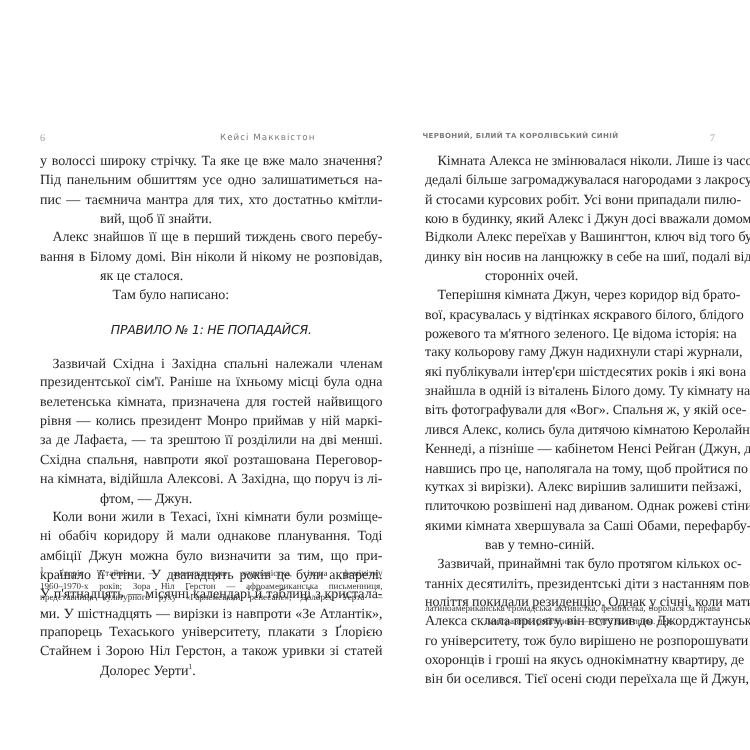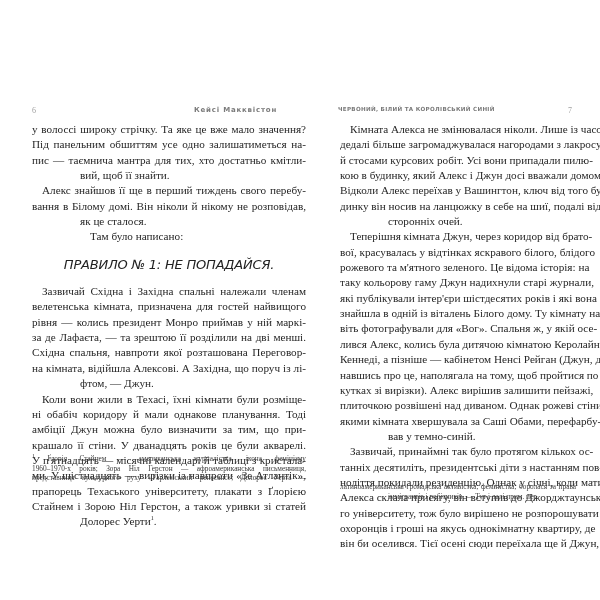--- a/index.html
+++ b/index.html
@@ -11,34 +11,34 @@
     .page { position: absolute; top: 0; height: 600px; }
     .page.left { left: 0; width: 300px; }
     .page.right { left: 300px; width: 300px; }
     .running-head {
       position: absolute; top: 106px; font-family: "DejaVu Sans", "Liberation Sans", sans-serif;
       font-size: 7px; color: #8a8a8a; white-space: nowrap;
     }
     .folio { font-family: "Liberation Serif", serif; font-size: 8px; color: #a0a0a0; }
     .left .folio { left: 32px; }
     .right .folio { left: 268px; }
-    .left .author { left: 194px; font-weight: bold; letter-spacing: 0.8px; font-size: 7px; color: #7a7a7a; text-align: center; }
+    .left .author { left: 176px; font-weight: normal; letter-spacing: 0.8px; font-size: 7px; color: #7a7a7a; text-align: center; }
     .right .title { left: 38px; font-weight: bold; letter-spacing: 0.3px; font-size: 5.6px; color: #7a7a7a; text-transform: uppercase; }
     .body {
       position: absolute; top: 122px; font-family: "Liberation Serif", "DejaVu Serif", serif;
       font-size: 11.2px; line-height: 15.35px; text-align: justify; color: #262626;
     }
     .left .body { left: 32px; width: 274px; }
     .right .body { left: 40px; width: 236px; }
     .line { display: block; white-space: nowrap; text-align-last: justify; }
     .line.last { text-align-last: left; margin-left: 48px; }
     .line.indent { padding-left: 10px; }
     .rule-line {
       display: block; text-align: center; font-family: "DejaVu Sans", "Liberation Sans", sans-serif;
-      font-style: italic; font-size: 13px; letter-spacing: -0.2px; margin: 12px 0 12px 0; color: #222;
+      font-style: italic; font-size: 10px; letter-spacing: -0.2px; margin: 12px 0 12px 0; color: #222;
     }
     .footnote {
       position: absolute; font-family: "Liberation Serif", "DejaVu Serif", serif; font-size: 7.3px;
       line-height: 9.6px; color: #3a3a3a; text-align: justify;
     }
     .left .footnote { left: 32px; width: 274px; top: 454px; }
     .right .footnote { left: 40px; width: 236px; top: 482px; }
     sup { font-size: 6px; vertical-align: super; line-height: 0; }
   </style>
 </head>
@@ -56,20 +56,21 @@
       <span class="line">пис — таємнича мантра для тих, хто достатньо кмітли-</span>
       <span class="line last">вий, щоб її знайти.</span>
       <span class="line indent">Алекс знайшов її ще в перший тиждень свого перебу-</span>
       <span class="line">вання в Білому домі. Він ніколи й нікому не розповідав,</span>
       <span class="line last">як це сталося.</span>
       <span class="line last indent">Там було написано:</span>
 
       <span class="rule-line">ПРАВИЛО № 1: НЕ ПОПАДАЙСЯ.</span>
 
       <span class="line indent">Зазвичай Східна і Західна спальні належали членам</span>
+      <span class="line">президентської сім'ї. Раніше на їхньому місці була одна</span>
       <span class="line">велетенська кімната, призначена для гостей найвищого</span>
       <span class="line">рівня — колись президент Монро приймав у ній маркі-</span>
       <span class="line">за де Лафаєта, — та зрештою її розділили на дві менші.</span>
       <span class="line">Східна спальня, навпроти якої розташована Переговор-</span>
       <span class="line">на кімната, відійшла Алексові. А Західна, що поруч із лі-</span>
       <span class="line last">фтом, — Джун.</span>
       <span class="line indent">Коли вони жили в Техасі, їхні кімнати були розміще-</span>
       <span class="line">ні обабіч коридору й мали однакове планування. Тоді</span>
       <span class="line">амбіції Джун можна було визначити за тим, що при-</span>
       <span class="line">крашало її стіни. У дванадцять років це були акварелі.</span>

